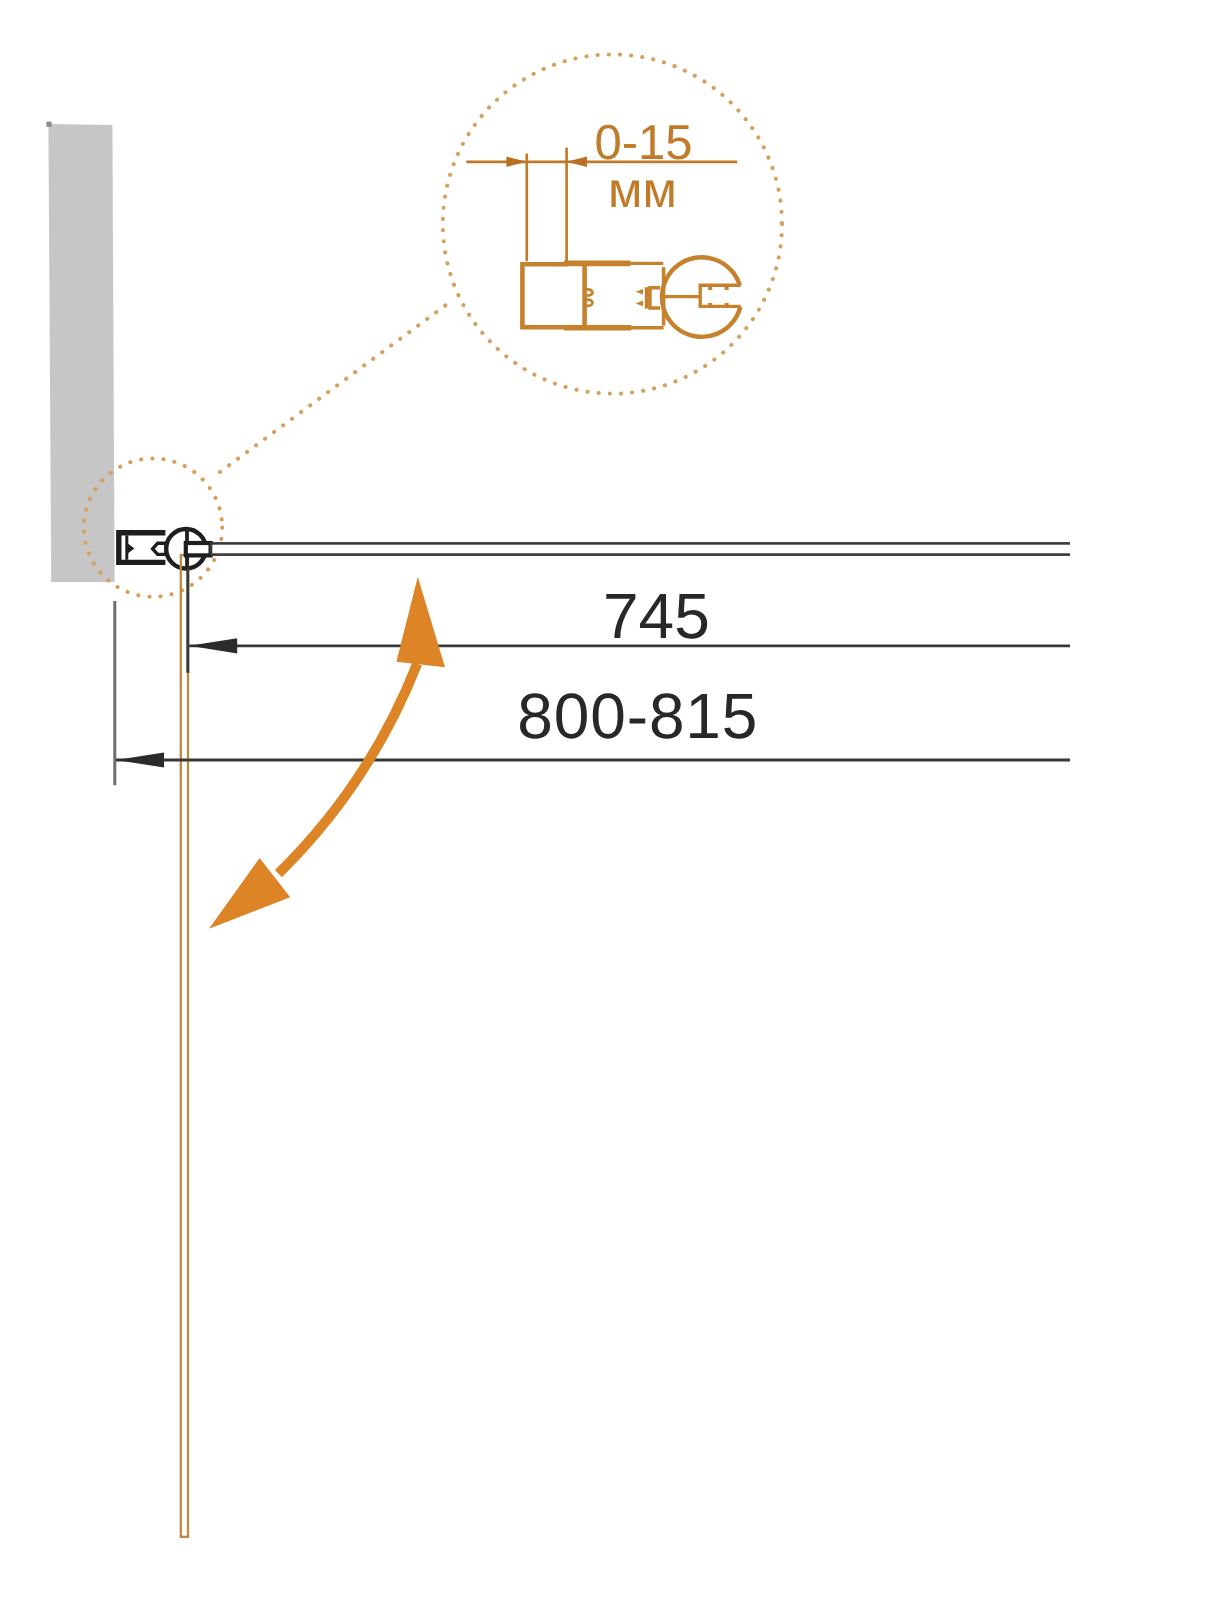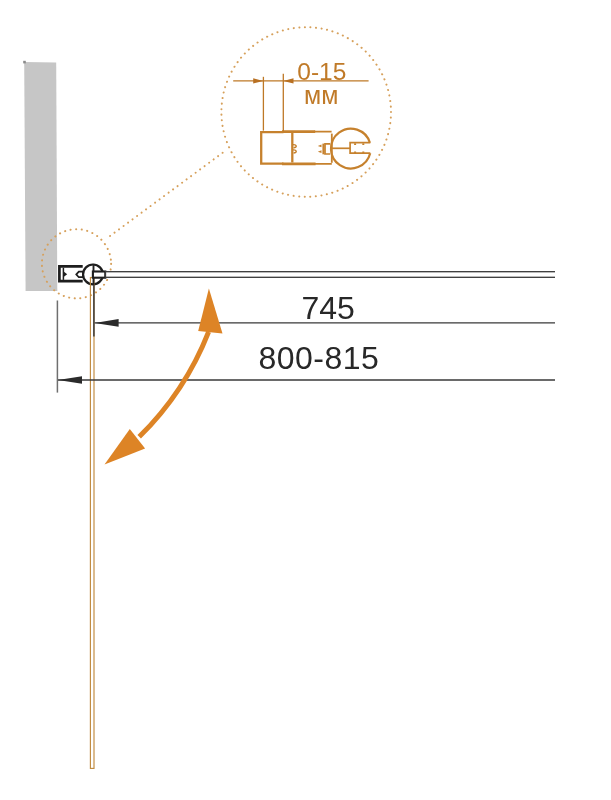--- a/index.html
+++ b/index.html
@@ -1,17 +1,17 @@
 <!DOCTYPE html>
 <html><head>
 <meta charset="utf-8">
 <style>
   html,body{margin:0;padding:0;background:#ffffff;}
   .page{position:relative;width:535px;height:800px;background:#ffffff;overflow:hidden;
-        font-family:"Liberation Sans", sans-serif;padding-left:20px;}
+        font-family:"Liberation Sans", sans-serif;}
   svg{position:absolute;left:0;top:0;}
 </style>
 </head>
 <body>
 <div class="page">
 <svg width="611" height="800" viewBox="0 0 611 800">
 
   <polygon points="24.2,62 56.2,62.5 57.3,291 25.6,291" fill="#c6c6c6"></polygon>
 
   <rect x="23.2" y="60.8" width="2.6" height="2.6" fill="#8a8a8a"></rect>

